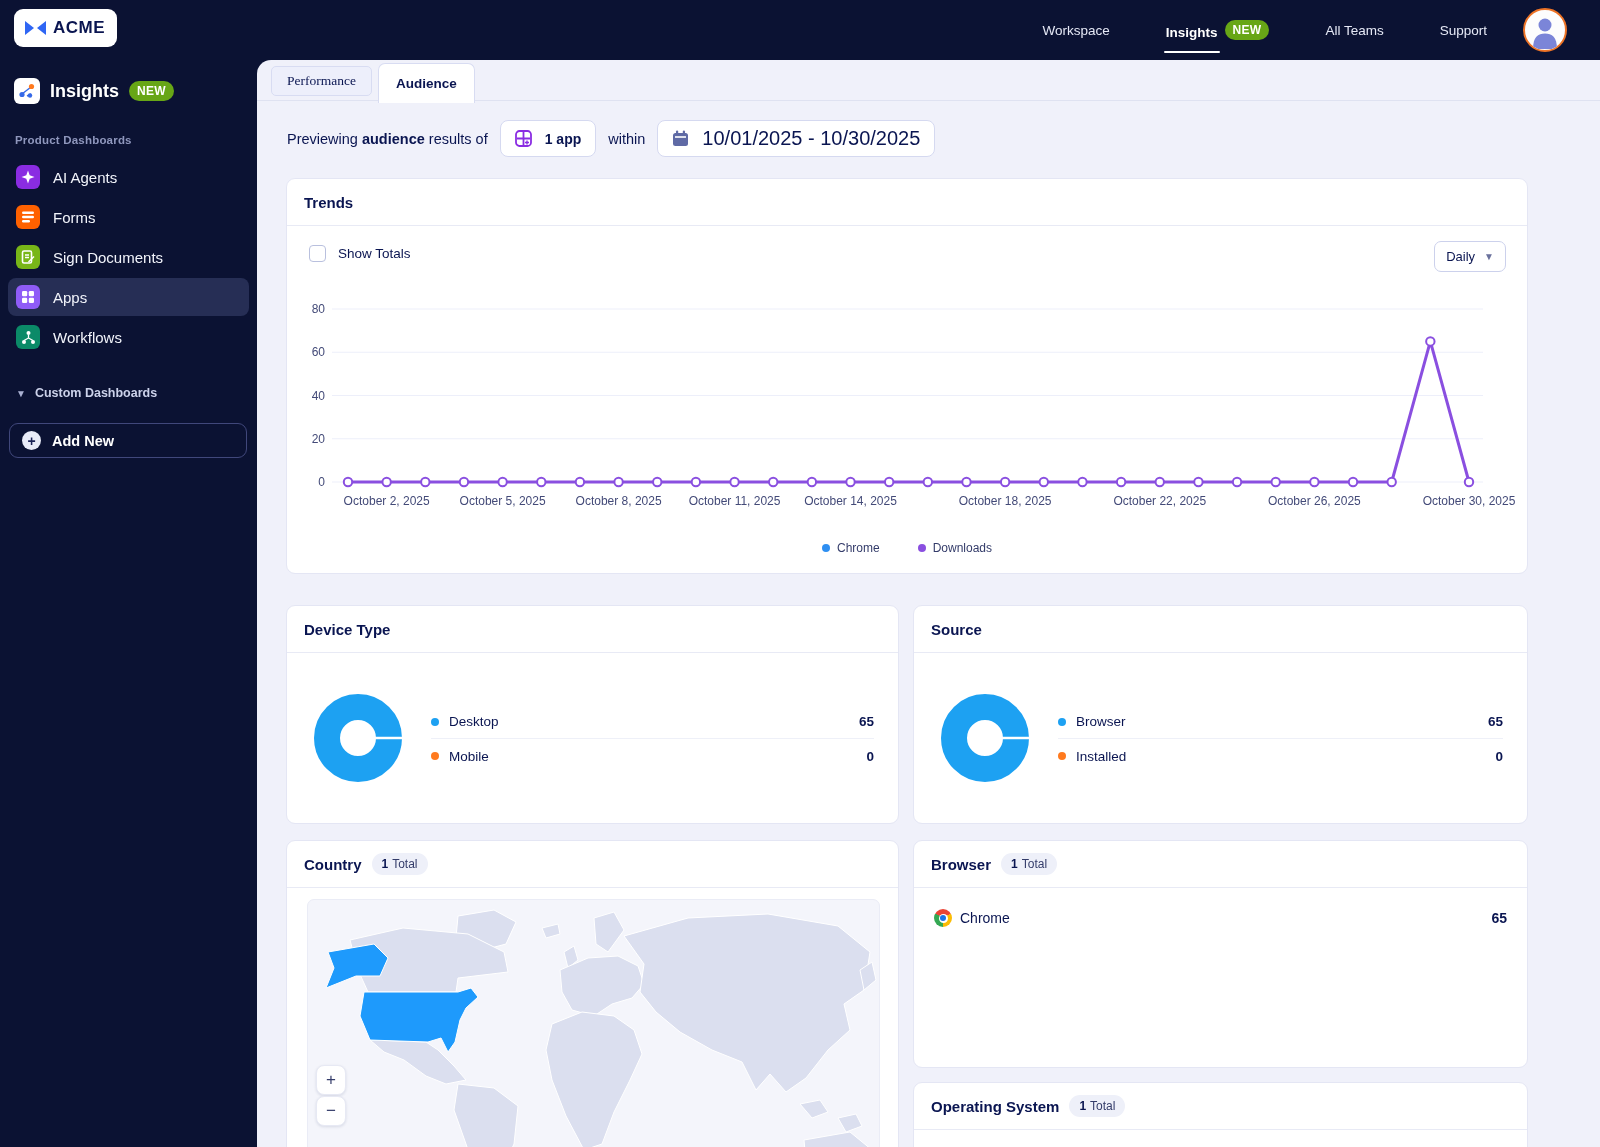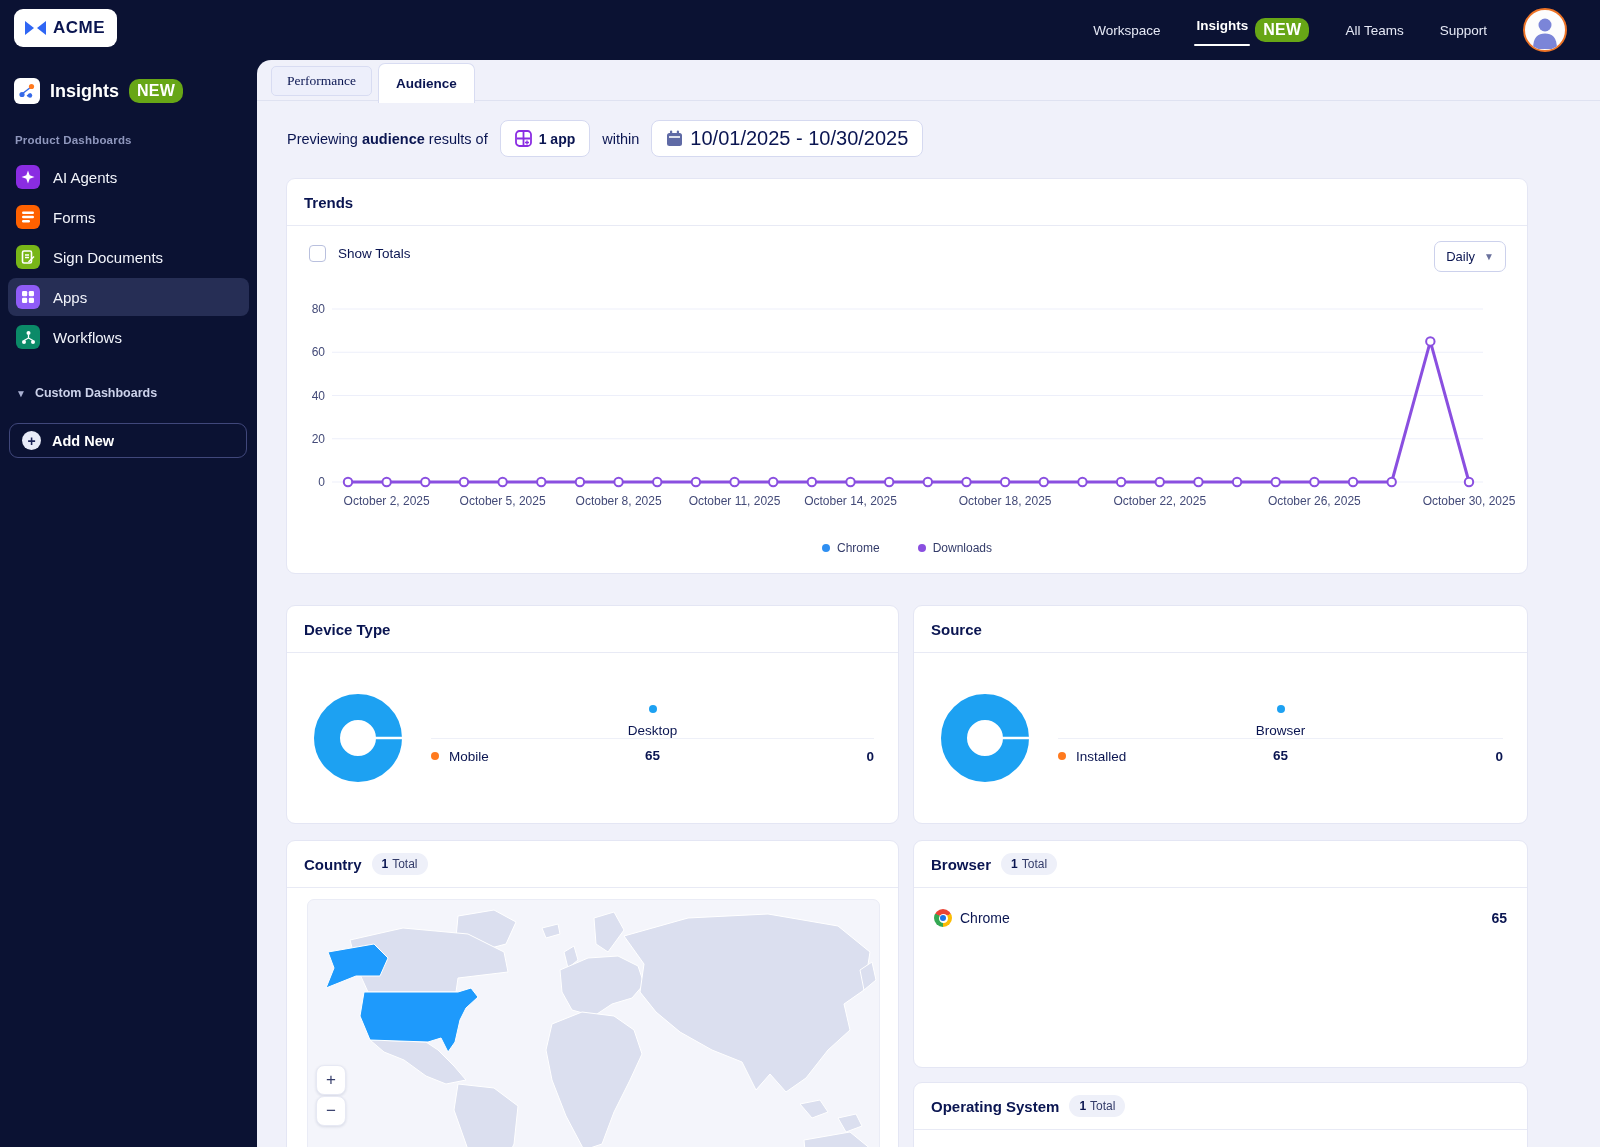--- a/index.html
+++ b/index.html
@@ -10,46 +10,46 @@
     font-family: "Liberation Sans", sans-serif;
     color: #0a1551;
     overflow: hidden;
     font-size: 14px;
   }
   
   .topbar { position:absolute; top:0; left:0; right:0; height:68px; }
   .logo-box { position:absolute; left:14px; top:9px; height:38px; background:#fff; border-radius:9px; display:flex; align-items:center; gap:6px; padding:0 12px 0 10px; }
   .logo-text { font-weight:bold; font-size:17px; letter-spacing:.5px; color:#0a1551; }
   .topnav { position:absolute; right:33px; top:0; height:60px; display:flex; align-items:center; gap:36px; }
-  .topnav-item { color:#e6e9f6; font-size:13.5px; display:flex; align-items:flex-start; gap:7px; cursor:pointer; }
+  .topnav-item { color:#e6e9f6; font-size:13.5px; display:flex; align-items:flex-end; gap:7px; cursor:pointer;margin-left:20px; }
   .topnav-item .lbl { position:relative; }
   .topnav-item.active { color:#fff; font-weight:bold; }
   .topnav-item.active .lbl::after { content:""; position:absolute; left:-2px; right:-2px; bottom:-13px; height:2.5px; background:#fff; border-radius:2px; }
-  .new-badge { background:#67a616; color:#fff; font-size:16px; font-weight:bold; padding:3px 8px; border-radius:10px; letter-spacing:.3px; }
+  .new-badge { background:#67a616; color:#fff; font-size:12px; font-weight:bold; padding:3px 8px; border-radius:10px; letter-spacing:.3px; }
   .avatar { width:44px; height:44px; border-radius:50%; background:#fdfdfd; border:2.5px solid #ed7326; display:flex; align-items:center; justify-content:center; overflow:hidden; cursor:pointer; }
   
   .sidebar { position:absolute; top:60px; left:0; width:257px; bottom:0; }
   .side-app-row { position:absolute; top:18px; left:14px; display:flex; align-items:center; gap:10px; }
   .side-app-title { color:#fff; font-size:18px; font-weight:bold; }
   .side-section { position:absolute; top:74px; left:15px; color:#8f97bd; font-size:11.5px; font-weight:bold; letter-spacing:.2px; }
   .side-items { position:absolute; top:98px; left:8px; right:8px; }
   .side-item { display:flex; align-items:center; gap:13px; height:38px; padding:0 0 0 8px; margin-bottom:2px; border-radius:8px; color:#f2f4fb; font-size:15px; cursor:pointer; }
   .side-item.active { background:#262e55; }
   .sq-icon { width:24px; height:24px; border-radius:6px; flex:0 0 auto; position:relative; display:flex; align-items:center; justify-content:center; }
   .side-custom { position:absolute; top:326px; left:16px; display:flex; align-items:center; gap:9px; color:#ccd2ea; font-size:12.5px; font-weight:bold; cursor:pointer; }
   .chev { font-size:10px; color:#aab1d2; }
   .add-new { position:absolute; top:363px; left:9px; right:10px; height:35px; border:1px solid #40477b; border-radius:9px; display:flex; align-items:center; gap:11px; padding:0 12px; color:#fff; font-weight:bold; font-size:14.5px; cursor:pointer; }
   .plus-circ { width:19px; height:19px; border-radius:50%; background:#e9ecf8; color:#1b2356; font-size:14px; font-weight:bold; display:flex; align-items:center; justify-content:center; line-height:1; }
   
   .content { position:absolute; left:257px; top:60px; right:0; bottom:0; background:#f0f1fa; border-top-left-radius:14px; overflow:hidden; }
   .tabsrow { position:absolute; top:0; left:0; right:0; height:41px; border-bottom:1px solid #dfe2f1; }
   .tab-inactive { position:absolute; left:14px; top:6px; height:30px; padding:0 15px; background:#edeffb; border:1px solid #d8dcf2; border-radius:5px; font-size:13.5px; display:flex; align-items:center; color:#0a1551; cursor:pointer;font-family:Liberation Serif, serif; }
   .tab-active { position:absolute; left:121px; top:3px; height:40px; padding:0 17px; background:#fff; border:1px solid #d8dcf2; border-bottom:none; border-radius:7px 7px 0 0; font-weight:bold; font-size:13.5px; display:flex; align-items:center; z-index:2; cursor:pointer; }
   .preview { position:absolute; top:60px; left:30px; height:37px; display:flex; align-items:center; gap:12px; font-size:14.5px; color:#0a1551; }
-  .pill-btn { display:flex; align-items:center; gap:7px; background:#fff; border:1px solid #d5d9f0; border-radius:8px; height:37px; padding:0 14px; cursor:pointer; color:#0a1551; }
+  .pill-btn { display:flex; align-items:center; gap:13px; background:#fff; border:1px solid #d5d9f0; border-radius:8px; height:37px; padding:0 14px; cursor:pointer; color:#0a1551; }
   .pill-btn .b { font-weight:bold; font-size:14px; }
   .pill-btn .m { font-size:20px; }
   
   .card { position:absolute; background:#fff; border:1px solid #e4e6f4; border-radius:9px; }
   .card-header { height:47px; display:flex; align-items:center; padding:0 17px; border-bottom:1px solid #e8eaf5; font-weight:bold; font-size:15px; gap:10px; }
   .total-badge { background:#eef0f9; border-radius:12px; padding:4px 10px; font-size:12px; font-weight:normal; color:#343c6a; display:flex; gap:4px; align-items:center; }
   .total-badge .c { font-weight:bold; color:#0a1551; }
   .card-trends { left:29px; top:118px; width:1242px; height:396px; }
   .card-device { left:29px; top:545px; width:613px; height:219px; }
   .card-source { left:656px; top:545px; width:615px; height:219px; }
@@ -66,21 +66,21 @@
   .xtick { font-size:12px; fill:#434a78; text-anchor:middle; font-family:"Liberation Sans",sans-serif; }
   .trendline { fill:none; stroke-width:3; stroke-linejoin:round; }
   .marker { fill:#fff; stroke-width:2; }
   .legend { position:absolute; left:0; right:0; top:362px; display:flex; justify-content:center; gap:38px; font-size:12px; color:#343c6a; }
   .legend-item { display:flex; align-items:center; gap:7px; cursor:pointer; }
   .dot { width:8px; height:8px; border-radius:50%; flex:0 0 auto; }
   
   .donut { position:absolute; left:27px; top:88px; }
   .mini-legend { position:absolute; left:144px; right:24px; top:99px; font-size:13.5px; }
   .mini-row { height:34px; display:flex; align-items:center; gap:10px; }
-  .mini-row.first { border-bottom:1px solid #eef0f8;flex-direction:column; }
+  .mini-row.first { border-bottom:1px solid #eef0f8; }
   .mini-row .lab { flex:1; }
   .mini-row .val { font-weight:bold; }
   
   .map-box { position:absolute; left:20px; top:58px; width:573px; height:350px; background:#f4f5fb; border:1px solid #eaecf6; border-radius:7px; overflow:hidden; }
   .map-zoom { position:absolute; left:8px; width:30px; height:30px; background:#fff; border:1px solid #e7e9f4; border-radius:8px; box-shadow:0 1px 3px rgba(20,30,80,.12); display:flex; align-items:center; justify-content:center; font-size:17px; color:#343c6a; cursor:pointer; z-index:3; }
   .map-zoom.zin { top:165px; }
   .map-zoom.zout { top:196px; }
   
   .browser-row { position:absolute; left:20px; right:20px; top:57px; height:40px; display:flex; align-items:center; gap:8px; font-size:14px; }
   .browser-row .val { margin-left:auto; font-weight:bold; }

